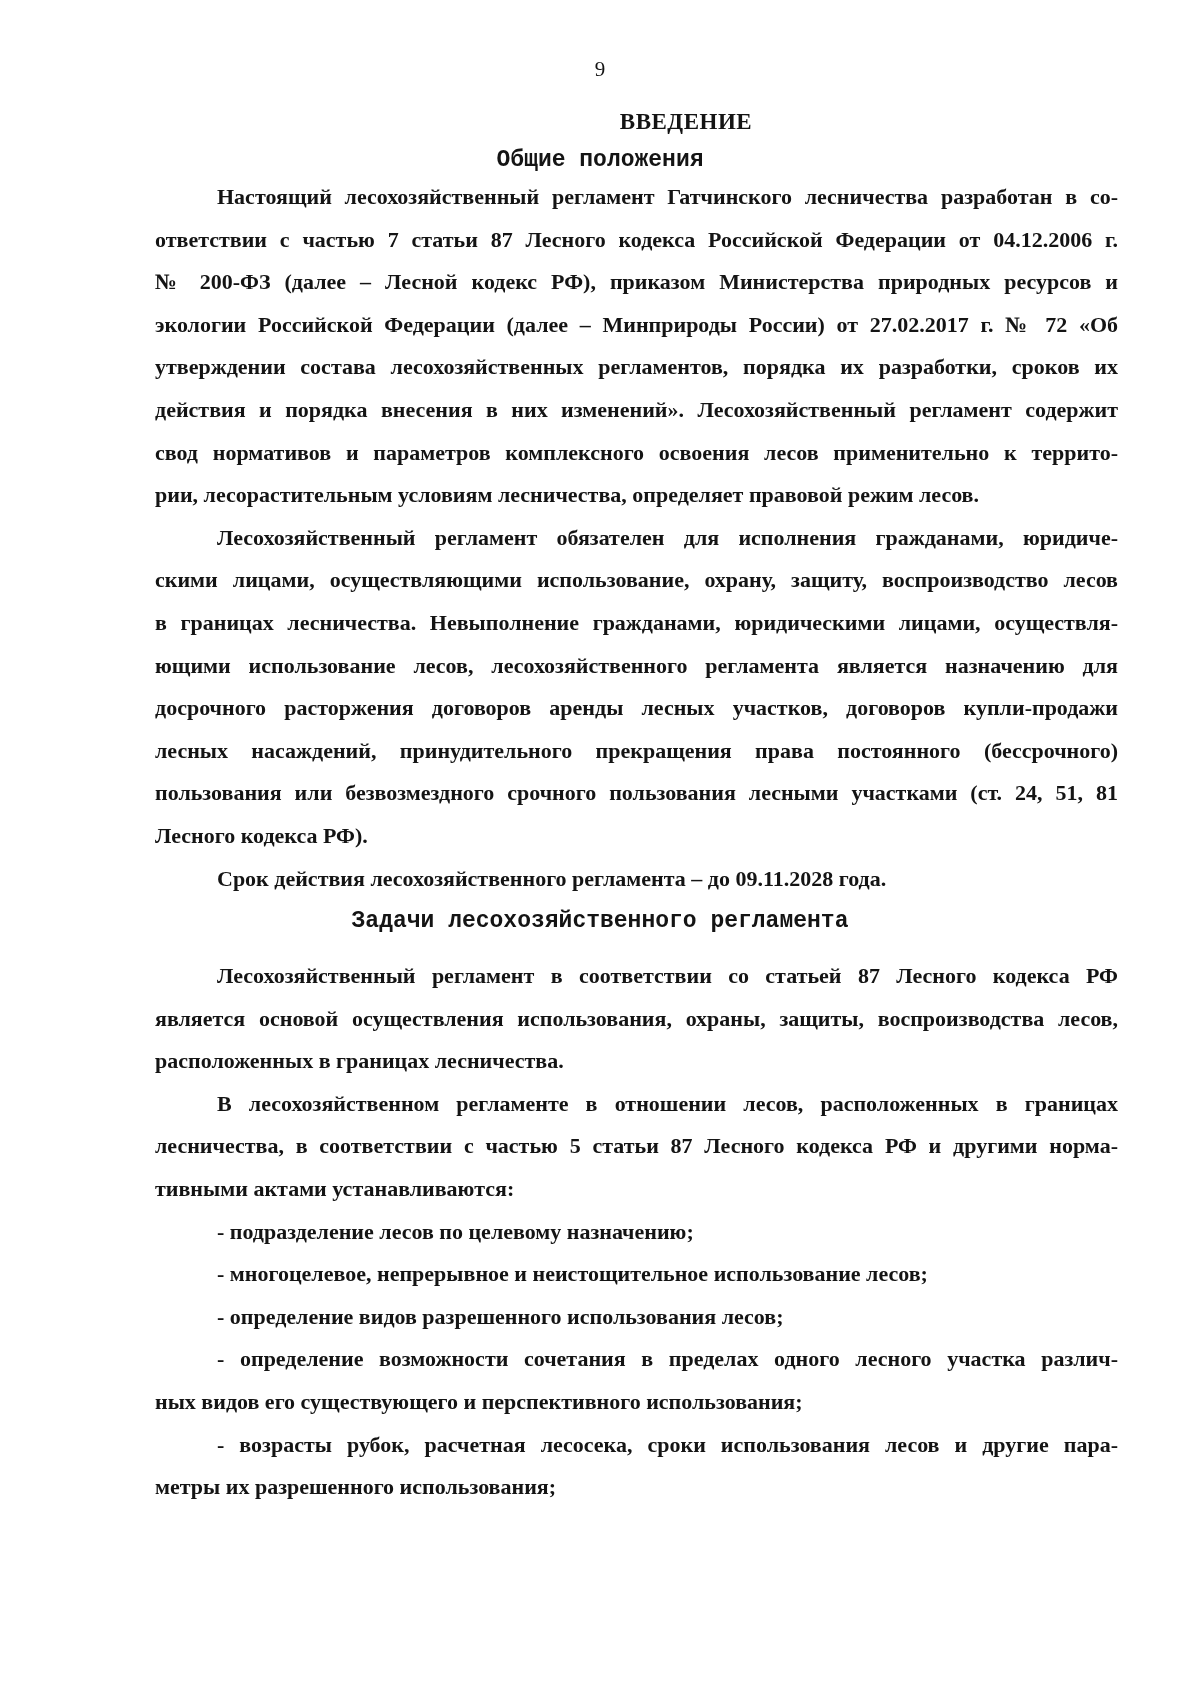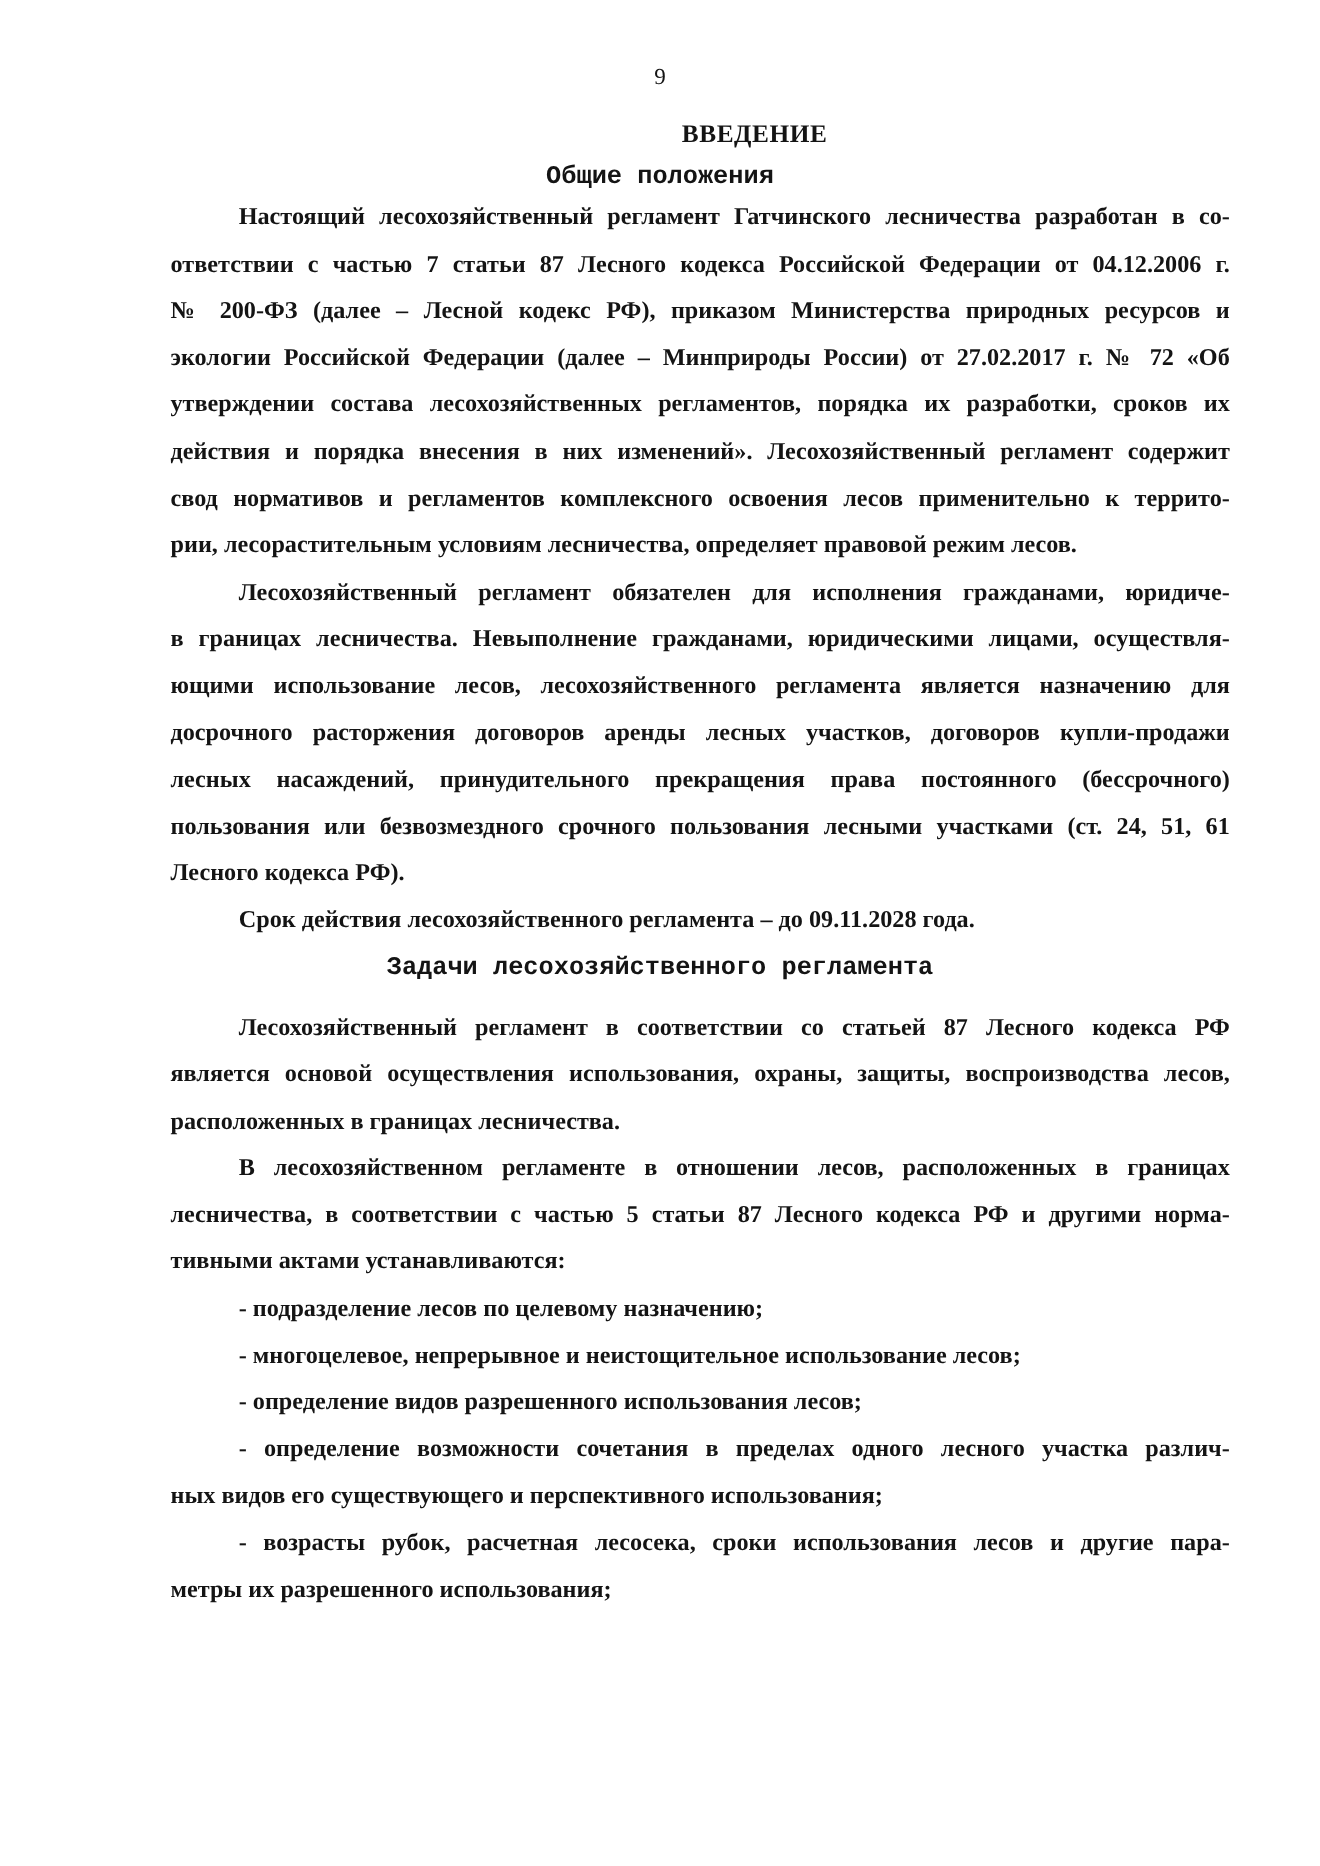--- a/index.html
+++ b/index.html
@@ -74,28 +74,29 @@
     <div class="center-block page-number">9</div>
     <main id="doc-body">
         <div class="center-block doc-title">ВВЕДЕНИЕ</div>
         <div class="center-block section-heading">Общие положения</div>
         <div class="line first">Настоящий лесохозяйственный регламент Гатчинского лесничества разработан в со-</div>
         <div class="line">ответствии с частью 7 статьи 87 Лесного кодекса Российской Федерации от 04.12.2006 г.</div>
         <div class="line">№ 200-ФЗ (далее – Лесной кодекс РФ), приказом Министерства природных ресурсов и</div>
         <div class="line">экологии Российской Федерации (далее – Минприроды России) от 27.02.2017 г. № 72 «Об</div>
         <div class="line">утверждении состава лесохозяйственных регламентов, порядка их разработки, сроков их</div>
         <div class="line">действия и порядка внесения в них изменений». Лесохозяйственный регламент содержит</div>
-        <div class="line">свод нормативов и регламентов комплексного освоения лесов применительно к террито-</div>
+        <div class="line">свод нормативов и параметров комплексного освоения лесов применительно к террито-</div>
         <div class="line last">рии, лесорастительным условиям лесничества, определяет правовой режим лесов.</div>
         <div class="line first">Лесохозяйственный регламент обязателен для исполнения гражданами, юридиче-</div>
+        <div class="line">скими лицами, осуществляющими использование, охрану, защиту, воспроизводство лесов</div>
         <div class="line">в границах лесничества. Невыполнение гражданами, юридическими лицами, осуществля-</div>
         <div class="line">ющими использование лесов, лесохозяйственного регламента является назначению для</div>
         <div class="line">досрочного расторжения договоров аренды лесных участков, договоров купли-продажи</div>
         <div class="line">лесных насаждений, принудительного прекращения права постоянного (бессрочного)</div>
-        <div class="line">пользования или безвозмездного срочного пользования лесными участками (ст. 24, 51, 61</div>
+        <div class="line">пользования или безвозмездного срочного пользования лесными участками (ст. 24, 51, 81</div>
         <div class="line last">Лесного кодекса РФ).</div>
         <div class="line first last">Срок действия лесохозяйственного регламента – до 09.11.2028 года.</div>
         <div class="center-block section-heading spaced">Задачи лесохозяйственного регламента</div>
         <div class="line first">Лесохозяйственный регламент в соответствии со статьей 87 Лесного кодекса РФ</div>
         <div class="line">является основой осуществления использования, охраны, защиты, воспроизводства лесов,</div>
         <div class="line last">расположенных в границах лесничества.</div>
         <div class="line first">В лесохозяйственном регламенте в отношении лесов, расположенных в границах</div>
         <div class="line">лесничества, в соответствии с частью 5 статьи 87 Лесного кодекса РФ и другими норма-</div>
         <div class="line last">тивными актами устанавливаются:</div>
         <div class="line first last">- подразделение лесов по целевому назначению;</div>

